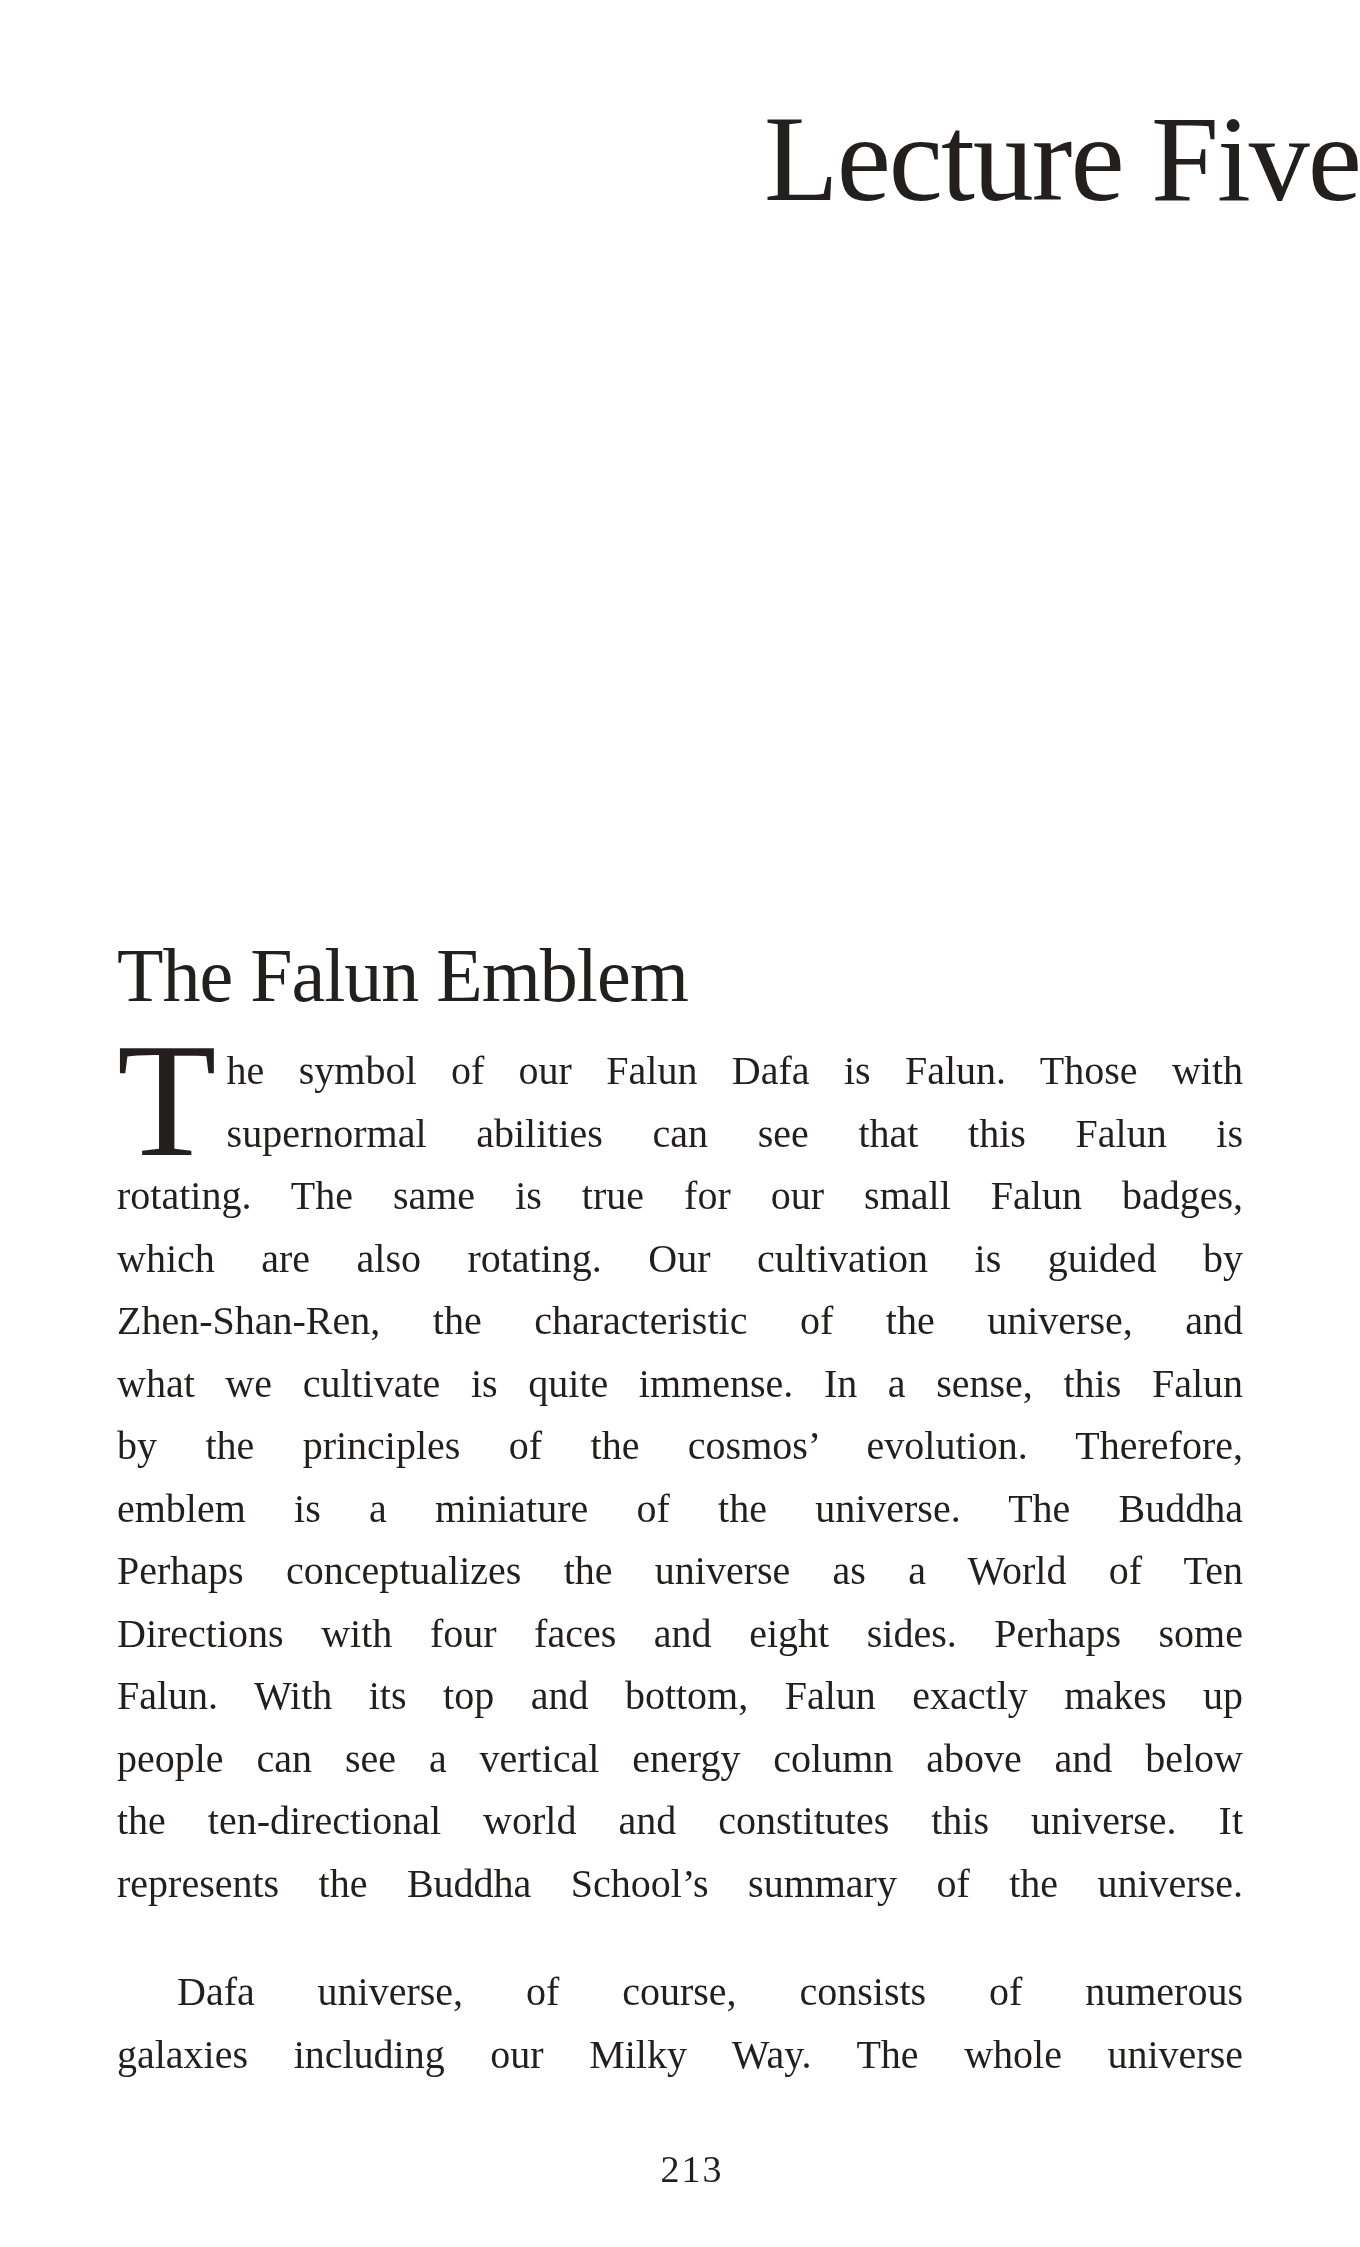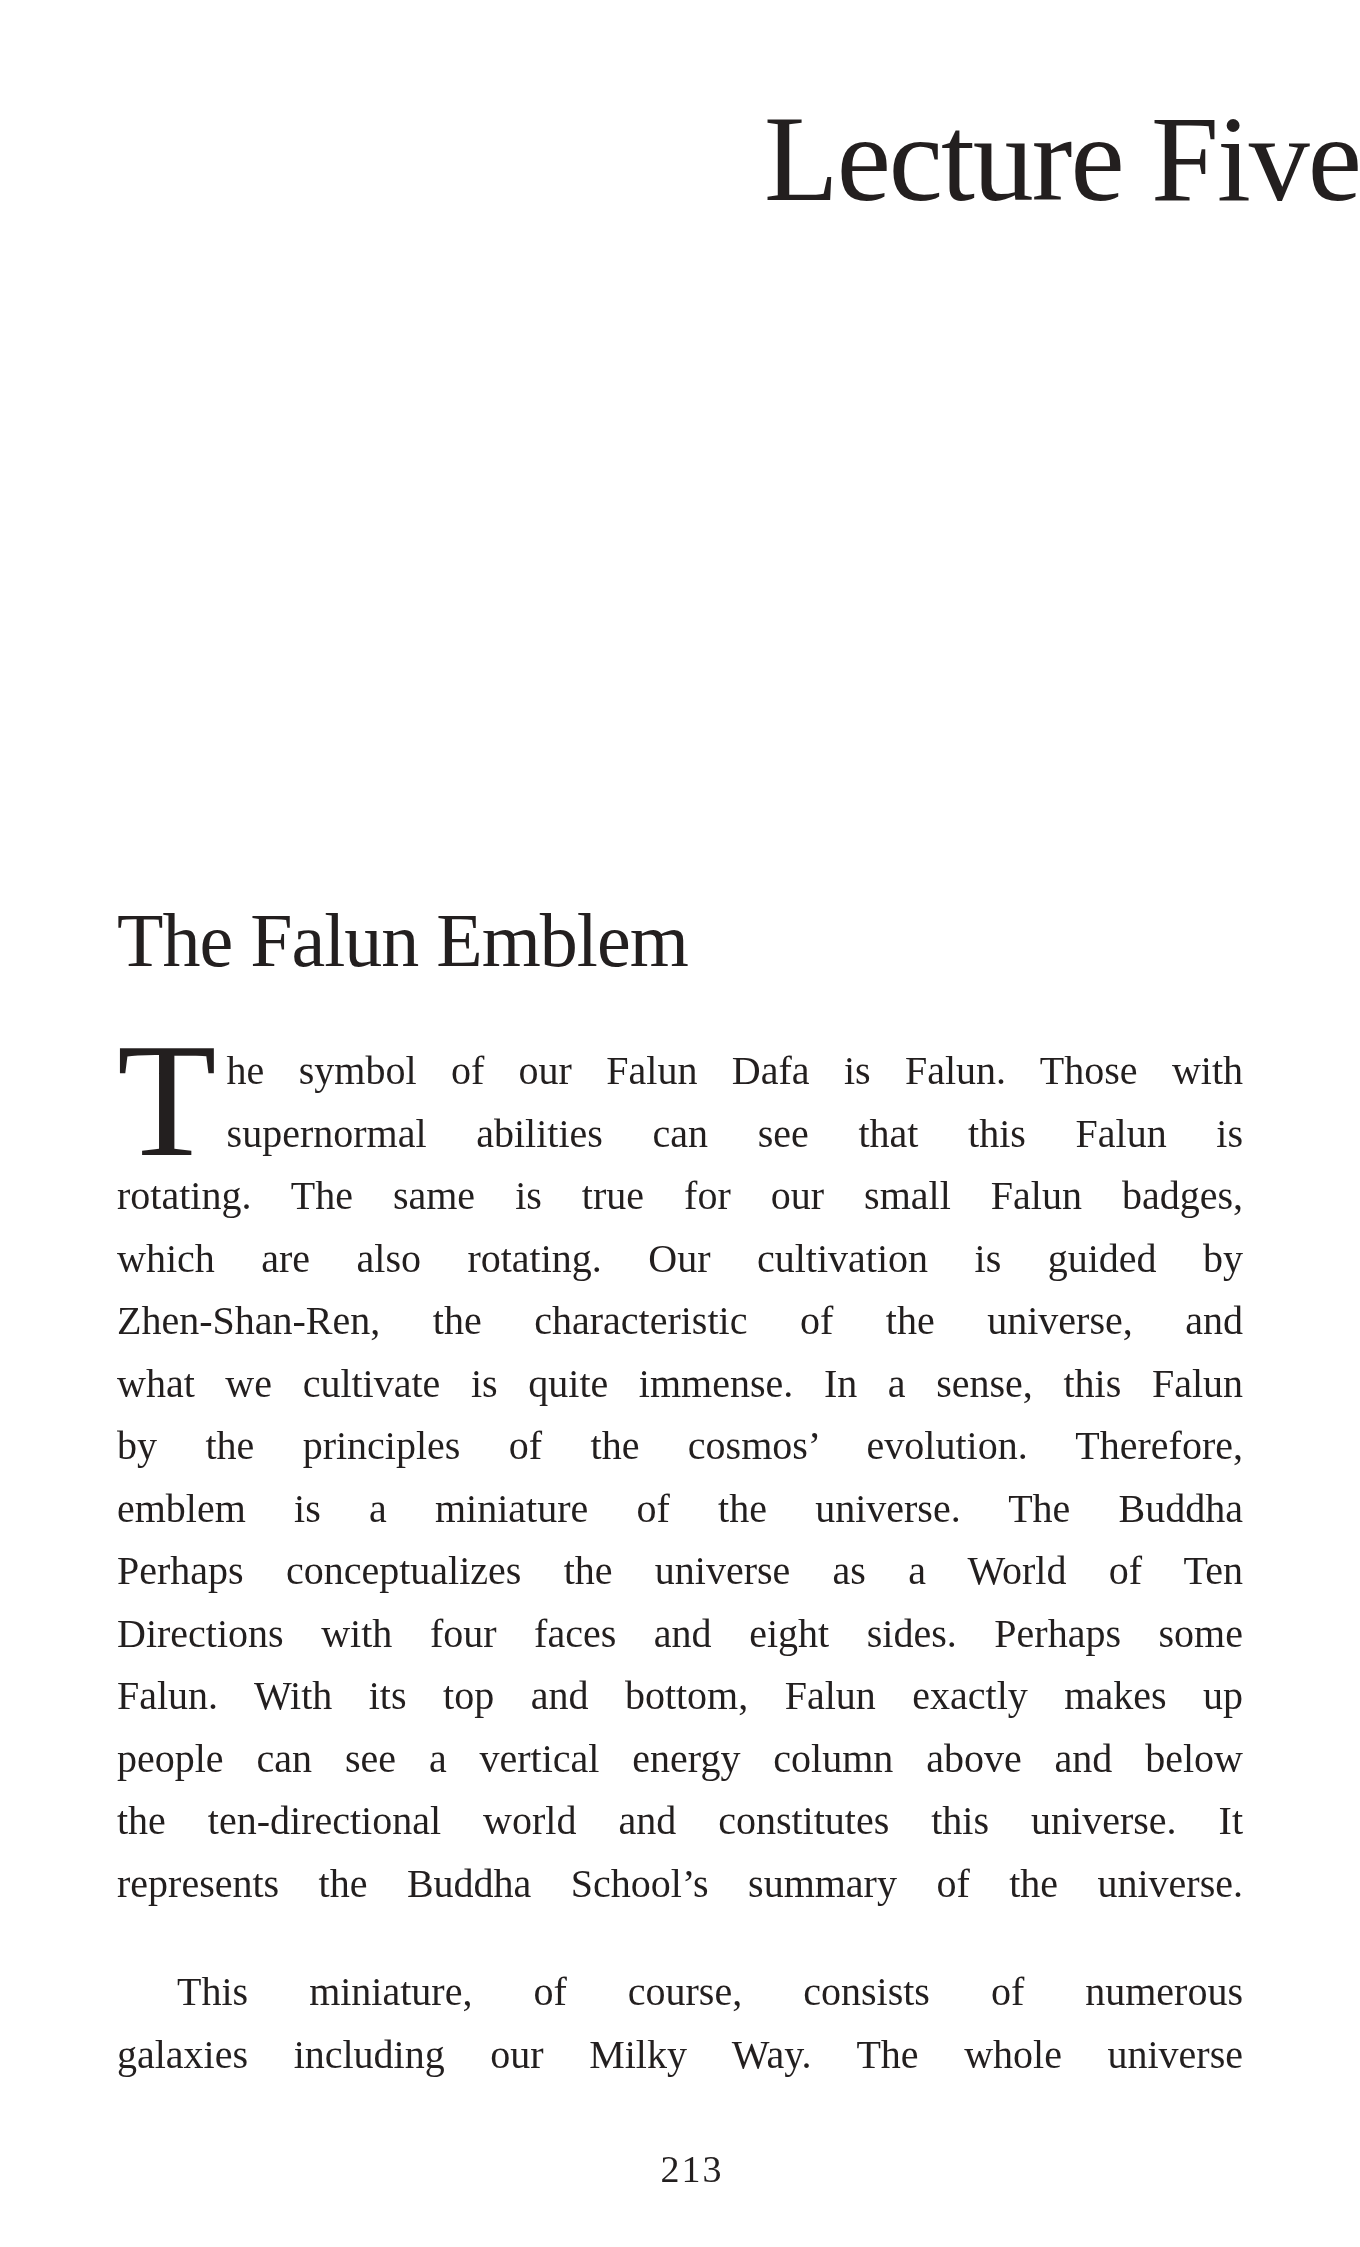--- a/index.html
+++ b/index.html
@@ -23,21 +23,21 @@
     width: 100%;
     text-align: right;
     font-size: 122px;
     line-height: 1;
     font-weight: 400;
     letter-spacing: -2px;
     white-space: nowrap;
   }
   .section-heading {
     position: absolute;
-    top: 902px;
+    top: 937px;
     left: 117px;
     font-size: 76px;
     line-height: 1;
     font-weight: 400;
     letter-spacing: -1px;
     white-space: nowrap;
   }
   .para {
     position: absolute;
     left: 117px;
@@ -93,19 +93,19 @@
     <div class="line">emblem is a miniature of the universe. The Buddha</div>
     <div class="line">Perhaps conceptualizes the universe as a World of Ten</div>
     <div class="line">Directions with four faces and eight sides. Perhaps some</div>
     <div class="line">Falun. With its top and bottom, Falun exactly makes up</div>
     <div class="line">people can see a vertical energy column above and below</div>
     <div class="line">the ten-directional world and constitutes this universe. It</div>
     <div class="line">represents the Buddha School’s summary of the universe.</div>
   </div>
 
   <div class="para para2">
-    <div class="line indent">This miniature, of course, consists of numerous</div>
+    <div class="line indent">Dafa universe, of course, consists of numerous</div>
     <div class="line">galaxies including our Milky Way. The whole universe</div>
   </div>
 
   <div class="page-number">213</div>
 
 </div>
 
 </body></html>

